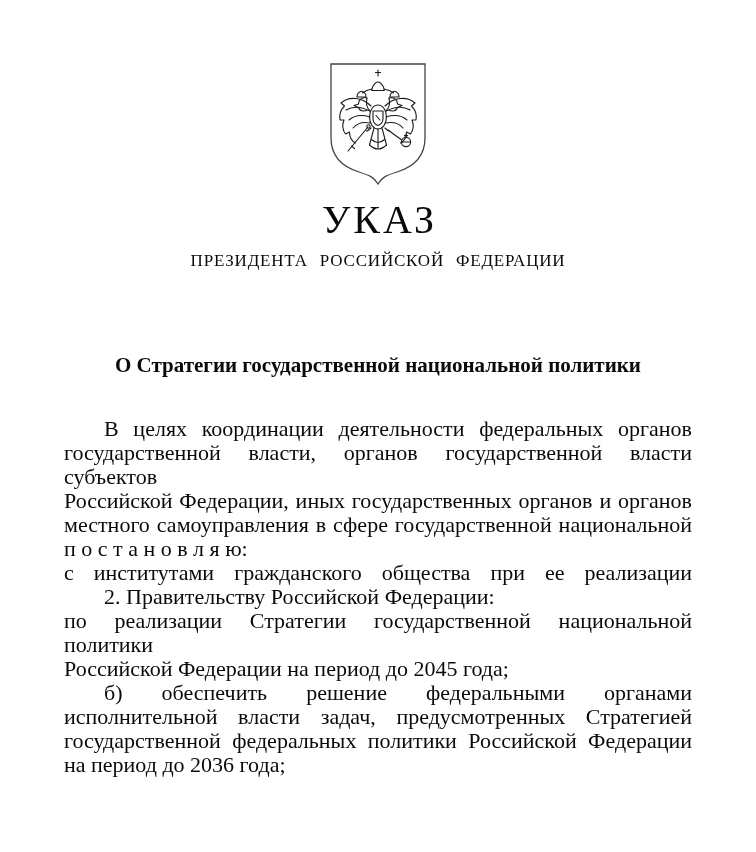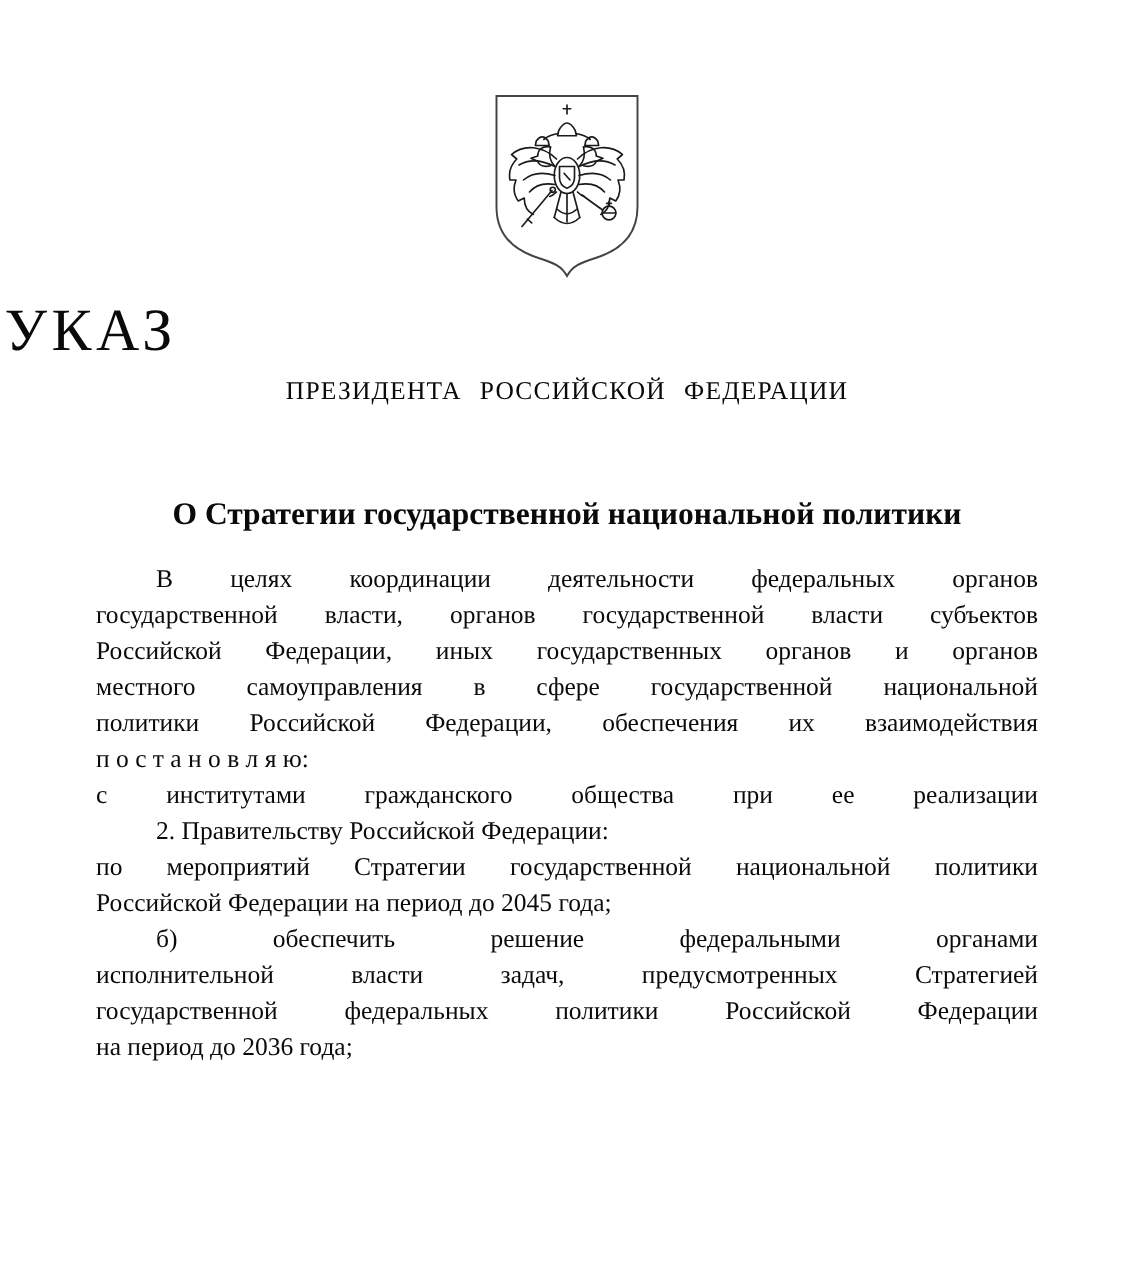--- a/index.html
+++ b/index.html
@@ -15,47 +15,47 @@
     width: 756px; height: 852px;
     background: #ffffff;
   }
   .emblem {
     width: 104px; height: 124px;
     margin: 62px auto 0 auto;
   }
   .emblem svg { display: block; width: 104px; height: 124px; }
   .title-ukaz {
     margin-top: 11px;
-    text-align: left;
+    text-align: center;
     font-size: 40px;
     line-height: 46px;
     letter-spacing: 3px;
     text-indent: 3px;
     font-weight: normal;
   }
   .title-sub {
     margin-top: 4px;
     text-align: center;
     font-size: 17px;
     line-height: 28px;
     letter-spacing: 0.8px;
     word-spacing: 7px;
   }
   .doc-heading {
-    margin-top: 56px;
+    margin-top: 79px;
     font-weight: bold;
     font-size: 21px;
   }
   .doc-heading .hline {
     text-align: center;
     line-height: 23px;
   }
   .body-text {
-    margin: 20px 64px 0 64px;
-    font-size: 17px;
+    margin: 40px 64px 0 64px;
+    font-size: 22px;
     line-height: 24px;
   }
   .para { margin: 0; }
   .jline {
     text-align: justify;
     text-align-last: justify;
     white-space: normal;
   }
   .jline.first { text-indent: 40px; }
   .jline.last { text-align-last: left; }
@@ -118,29 +118,28 @@
   <div class="doc-heading">
       <div class="hline">О Стратегии государственной национальной политики</div>
     </div>
 
   <div class="body-text">
       <div class="para">
         <div class="jline first">В целях координации деятельности федеральных органов</div>
         <div class="jline">государственной власти, органов государственной власти субъектов</div>
         <div class="jline">Российской Федерации, иных государственных органов и органов</div>
         <div class="jline">местного самоуправления в сфере государственной национальной</div>
-        <div class="jline">политики Российской Федерации, обеспечения их взаимодействия</div>
         <div class="jline last">п о с т а н о в л я ю:</div>
         <div class="jline">с институтами гражданского общества при ее реализации</div>
       </div>
       <div class="para">
         <div class="jline first last">2.&nbsp;Правительству Российской Федерации:</div>
       </div>
       <div class="para">
-        <div class="jline">по мероприятий Стратегии государственной национальной политики</div>
+        <div class="jline">по реализации Стратегии государственной национальной политики</div>
         <div class="jline last">Российской Федерации на период до 2045 года;</div>
       </div>
       <div class="para">
         <div class="jline first">б)&nbsp;обеспечить решение федеральными органами</div>
         <div class="jline">исполнительной власти задач, предусмотренных Стратегией</div>
         <div class="jline">государственной федеральных политики Российской Федерации</div>
         <div class="jline last">на период до 2036 года;</div>
       </div>
     </div>
 

